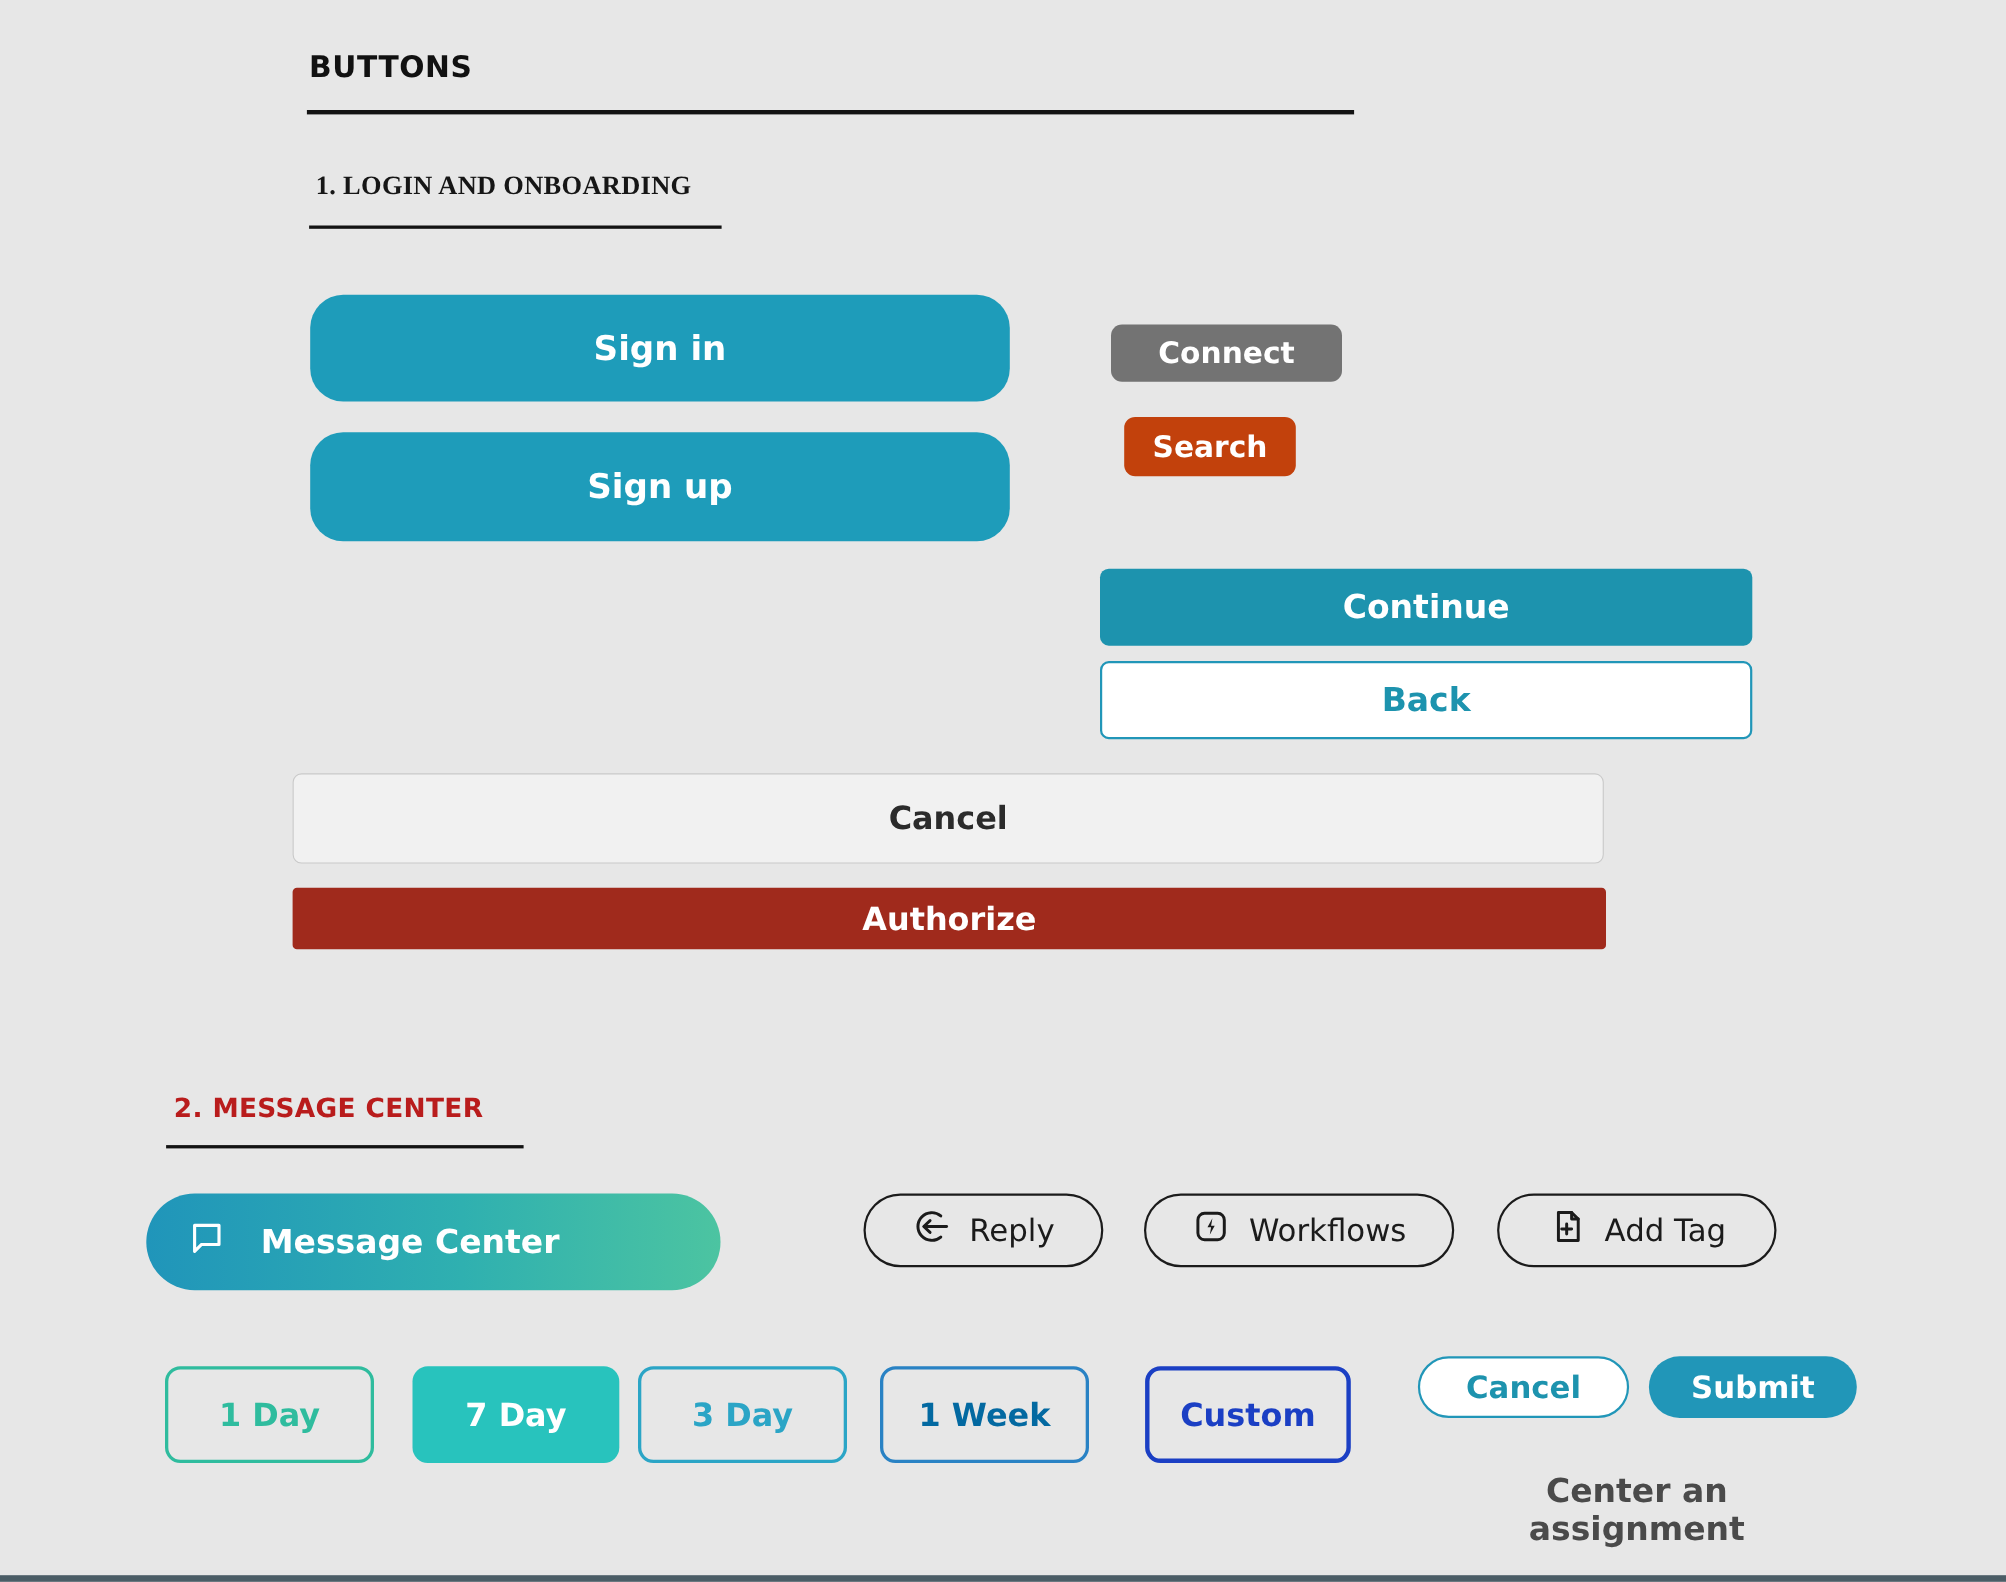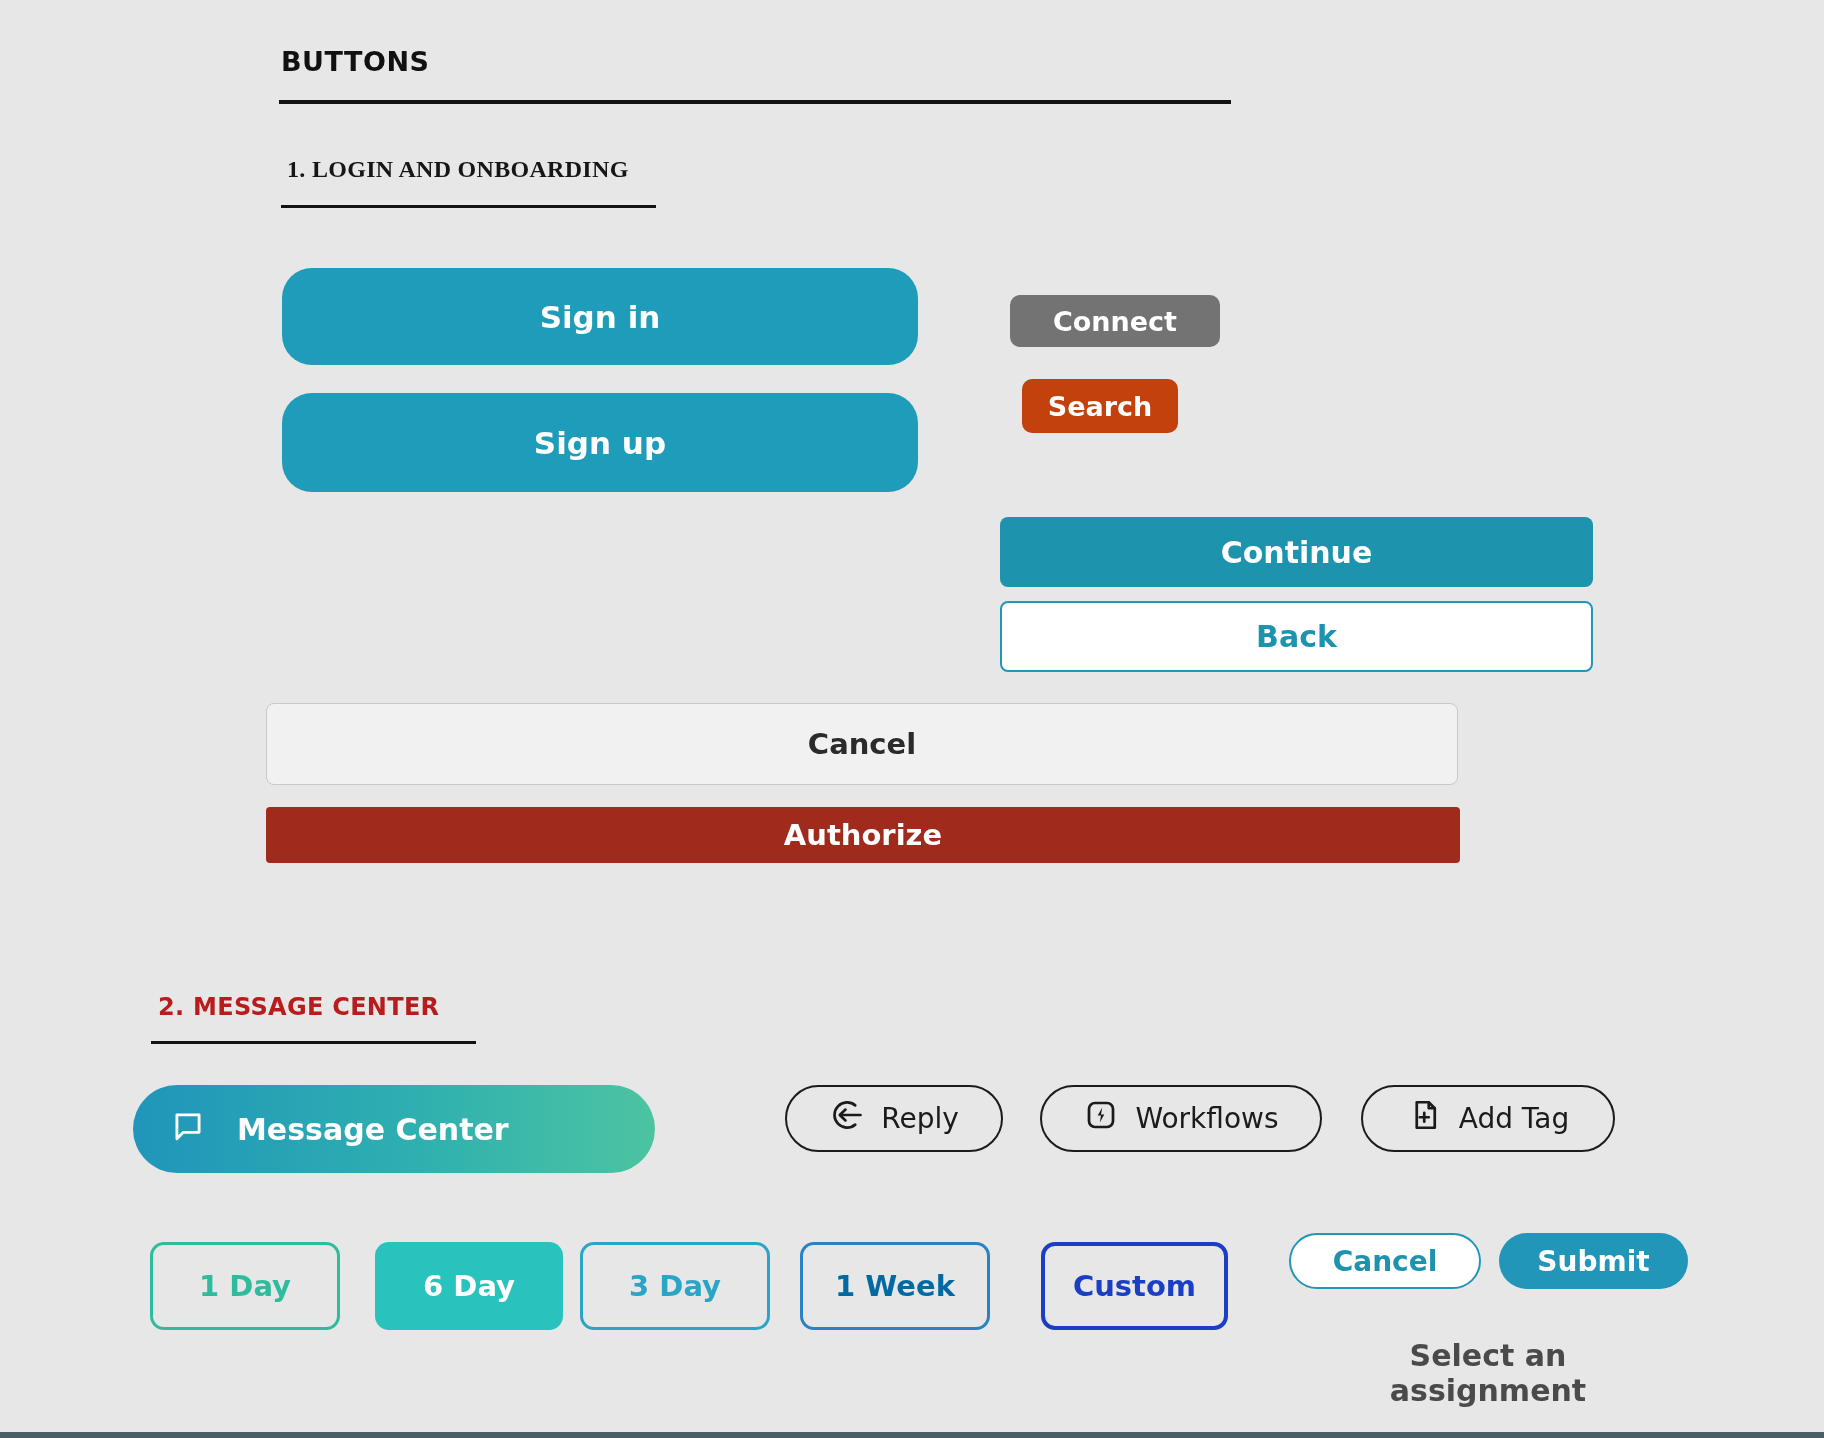--- a/index.html
+++ b/index.html
@@ -122,23 +122,23 @@
     <svg width="36" height="36" viewBox="0 0 24 24" fill="none" stroke="#1b1b1b" stroke-width="1.8" stroke-linejoin="round" stroke-linecap="round">
       <path d="M6.5 3.5 h8 l4 4 v13 h-12 z"></path>
       <path d="M14.5 3.5 v4 h4"></path>
       <path d="M11.5 10.5 v6 M8.5 13.5 h6"></path>
     </svg>
   </span>
   <span>Add Tag</span>
 </button>
 
 <button class="btn day d1">1 Day</button>
-<button class="btn day d2">6 Day</button>
+<button class="btn day d2">7 Day</button>
 <button class="btn day d3">3 Day</button>
 <button class="btn day d4">1 Week</button>
 <button class="btn day d5">Custom</button>
 
 <button class="btn cancel-pill">Cancel</button>
 <button class="btn submit-pill">Submit</button>
 
-<div class="abs helper">Select an assignment</div>
+<div class="abs helper">Center an assignment</div>
 
 <div class="abs footer-bar"></div>
 
 </body></html>

